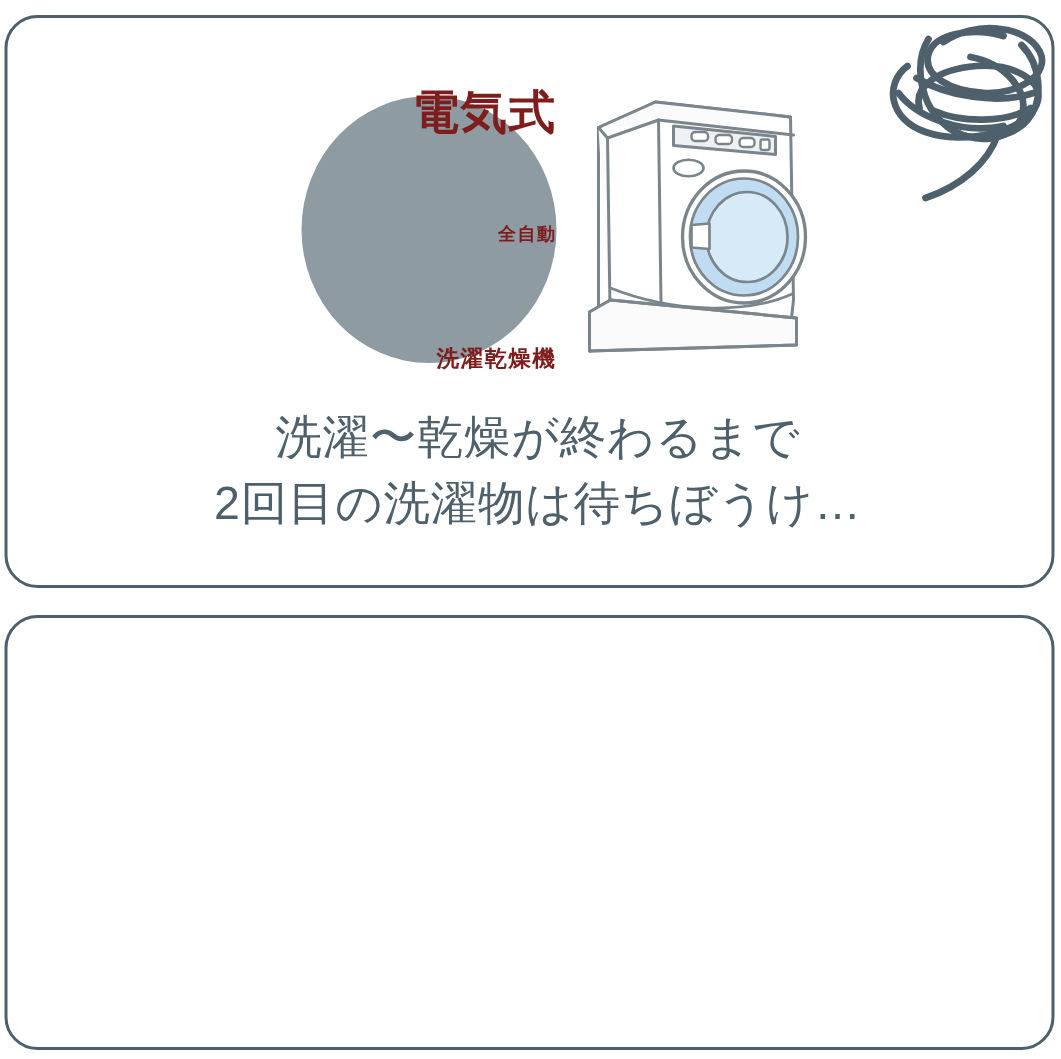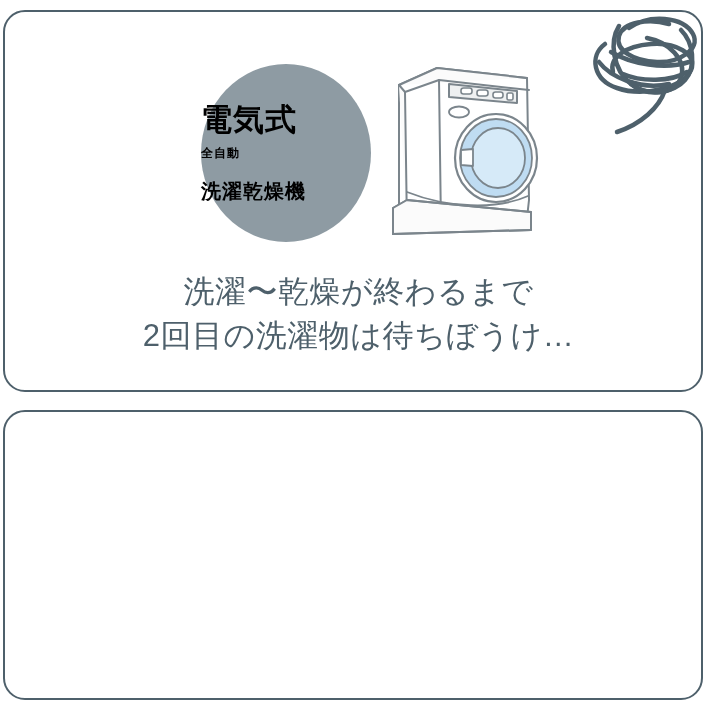--- a/index.html
+++ b/index.html
@@ -44,29 +44,30 @@
 
   
   #badge-top {
     position: absolute;
     left: 196px; top: 52px;
     width: 170px; height: 178px;
     border-radius: 50%;
     background: #8e9ba3;
     display: flex;
     flex-direction: column;
-    align-items: flex-start;
+    align-items: flex-end;
     justify-content: center;
-    color: #000000;
+    color: #7f1d1d;
     text-align: center;
     line-height: 1.18;
+    gap: 48px;
   }
   #badge-top .l1 { font-size: 31px; font-weight: 700; letter-spacing: 1px; margin-bottom: 7px; }
   #badge-top .l2 { font-size: 12px; font-weight: 700; letter-spacing: 1px; }
-  #badge-top .l3 { font-size: 20px; font-weight: 700; letter-spacing: 1px; margin-top: 20px; }
+  #badge-top .l3 { font-size: 15px; font-weight: 700; letter-spacing: 1px; margin-top: 20px; }
 
   
   #washer {
     position: absolute;
     left: 372px; top: 28px;
     width: 185px; height: 205px;
   }
 
   
   #top-caption {

